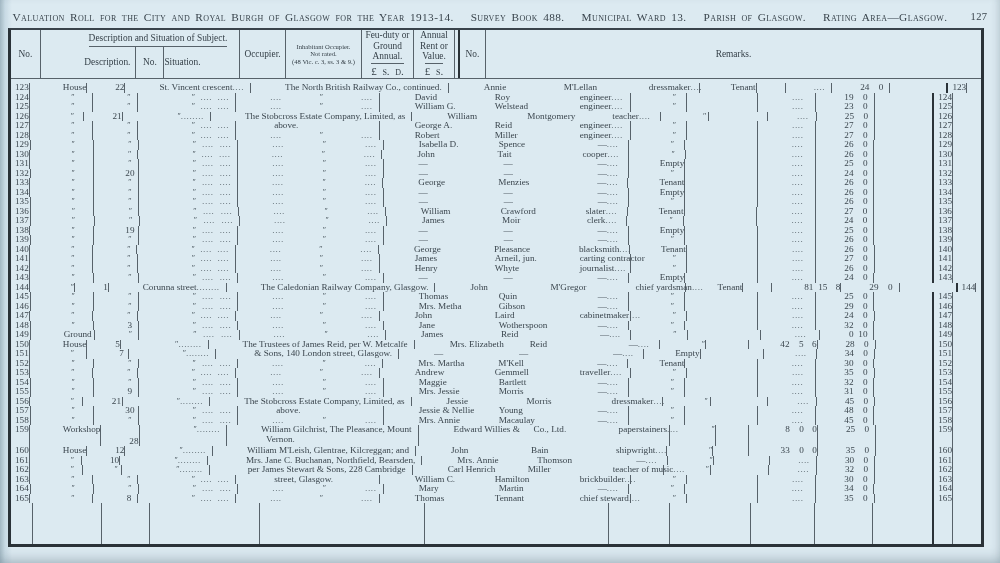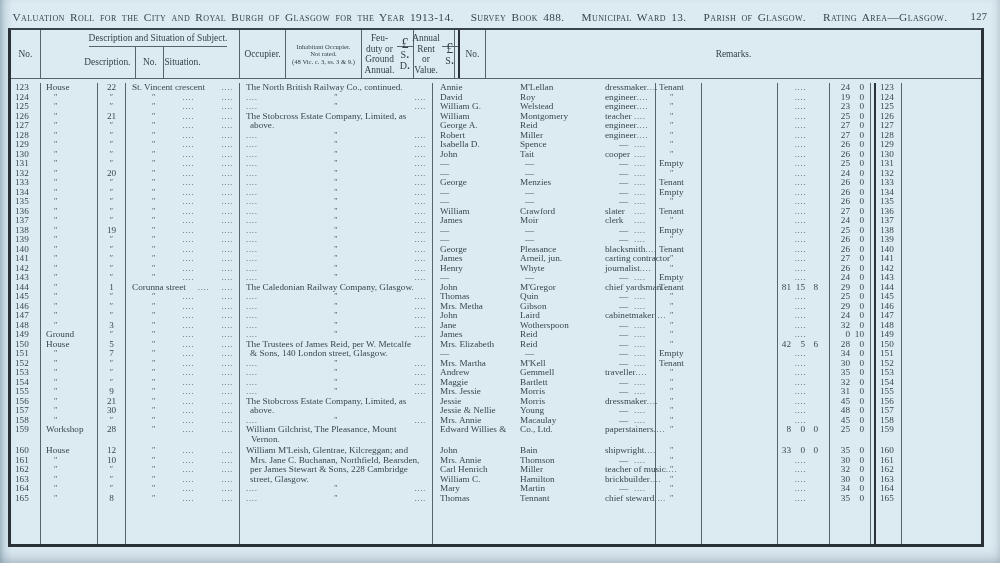--- a/index.html
+++ b/index.html
@@ -56,38 +56,38 @@
   .h-group-top{height:17px;flex:0 0 17px;display:flex;align-items:center;justify-content:center;border-bottom:1px solid var(--line);margin-left:36px;}
   .h-group-bottom{flex:1;display:flex;}
   .h-sub{display:flex;align-items:center;justify-content:center;}
   .h-sub-desc{width:57px;border-right:1px solid var(--line);}
   .h-sub-no{width:28px;border-right:1px solid var(--line);}
   .h-sub-sit{flex:1;}
   .h-prop{width:193px;}
   .h-ten{width:223px;}
   .h-occ{width:46px;}
   .h-inh{width:76px;flex-direction:column;font-size:6.6px;line-height:7.6px;padding:2px 1px;}
-  .h-feu,.h-rent{display:flex;flex-direction:row;padding:0;}
+  .h-feu,.h-rent{display:flex;flex-direction:column;padding:0;}
   .h-feu{width:52px;}
   .h-rent{width:41px;}
   .h-money-label{flex:1;display:flex;align-items:center;justify-content:center;padding:1px 2px;}
-  .h-cur{height:16px;flex:0 0 16px;border-top:1px solid var(--line);display:flex;align-items:center;justify-content:center;font-variant:small-caps;font-size:14px;word-spacing:3px;}
+  .h-cur{height:16px;flex:0 0 16px;border-top:1px solid var(--line);display:flex;align-items:center;justify-content:center;font-variant:small-caps;font-size:11px;word-spacing:3px;}
   .hgap{width:3px;}
   .h-noR{width:28px;border-left:2.5px solid var(--dark);}
   .h-rem{flex:1;border-right:none;}
   
   .tbody{flex:1;display:flex;flex-direction:column;padding-top:4px;overflow:hidden;}
-  .trow{height:var(--rh);flex:0 0 auto;display:flex;}
+  .trow{height:var(--rh);flex:0 0 auto;display:flex;gap:28px;}
   .trow.tall{height:21px;}
   .trow.filler{flex:1 1 auto;height:auto;}
   .c{border-right:1px solid var(--line);display:flex;align-items:flex-start;overflow:visible;white-space:nowrap;}
   .cnoL{width:30px;padding-left:4px;}
   .cdesc{width:57px;padding-left:5px;}
   .cdesc .dit{margin-left:8px;}
-  .cstno{width:28px;justify-content:center;}
+  .cstno{width:28px;justify-content:center;align-items:flex-end;}
   .csit{width:114px;padding:0 6px;justify-content:space-between;}
   .csit .dit{margin-left:20px;}
   .cprop{width:193px;padding:0 6px;}
   .cprop.pd{justify-content:space-between;}
   .cprop.pcol{flex-direction:column;align-items:stretch;}
   .ptext{display:block;}
   .ptext2{display:block;padding-left:5px;}
   .pcont{padding-left:4px;}
   .ctn{width:223px;padding-left:7px;}
   .t1{width:80px;flex:0 0 80px;}

